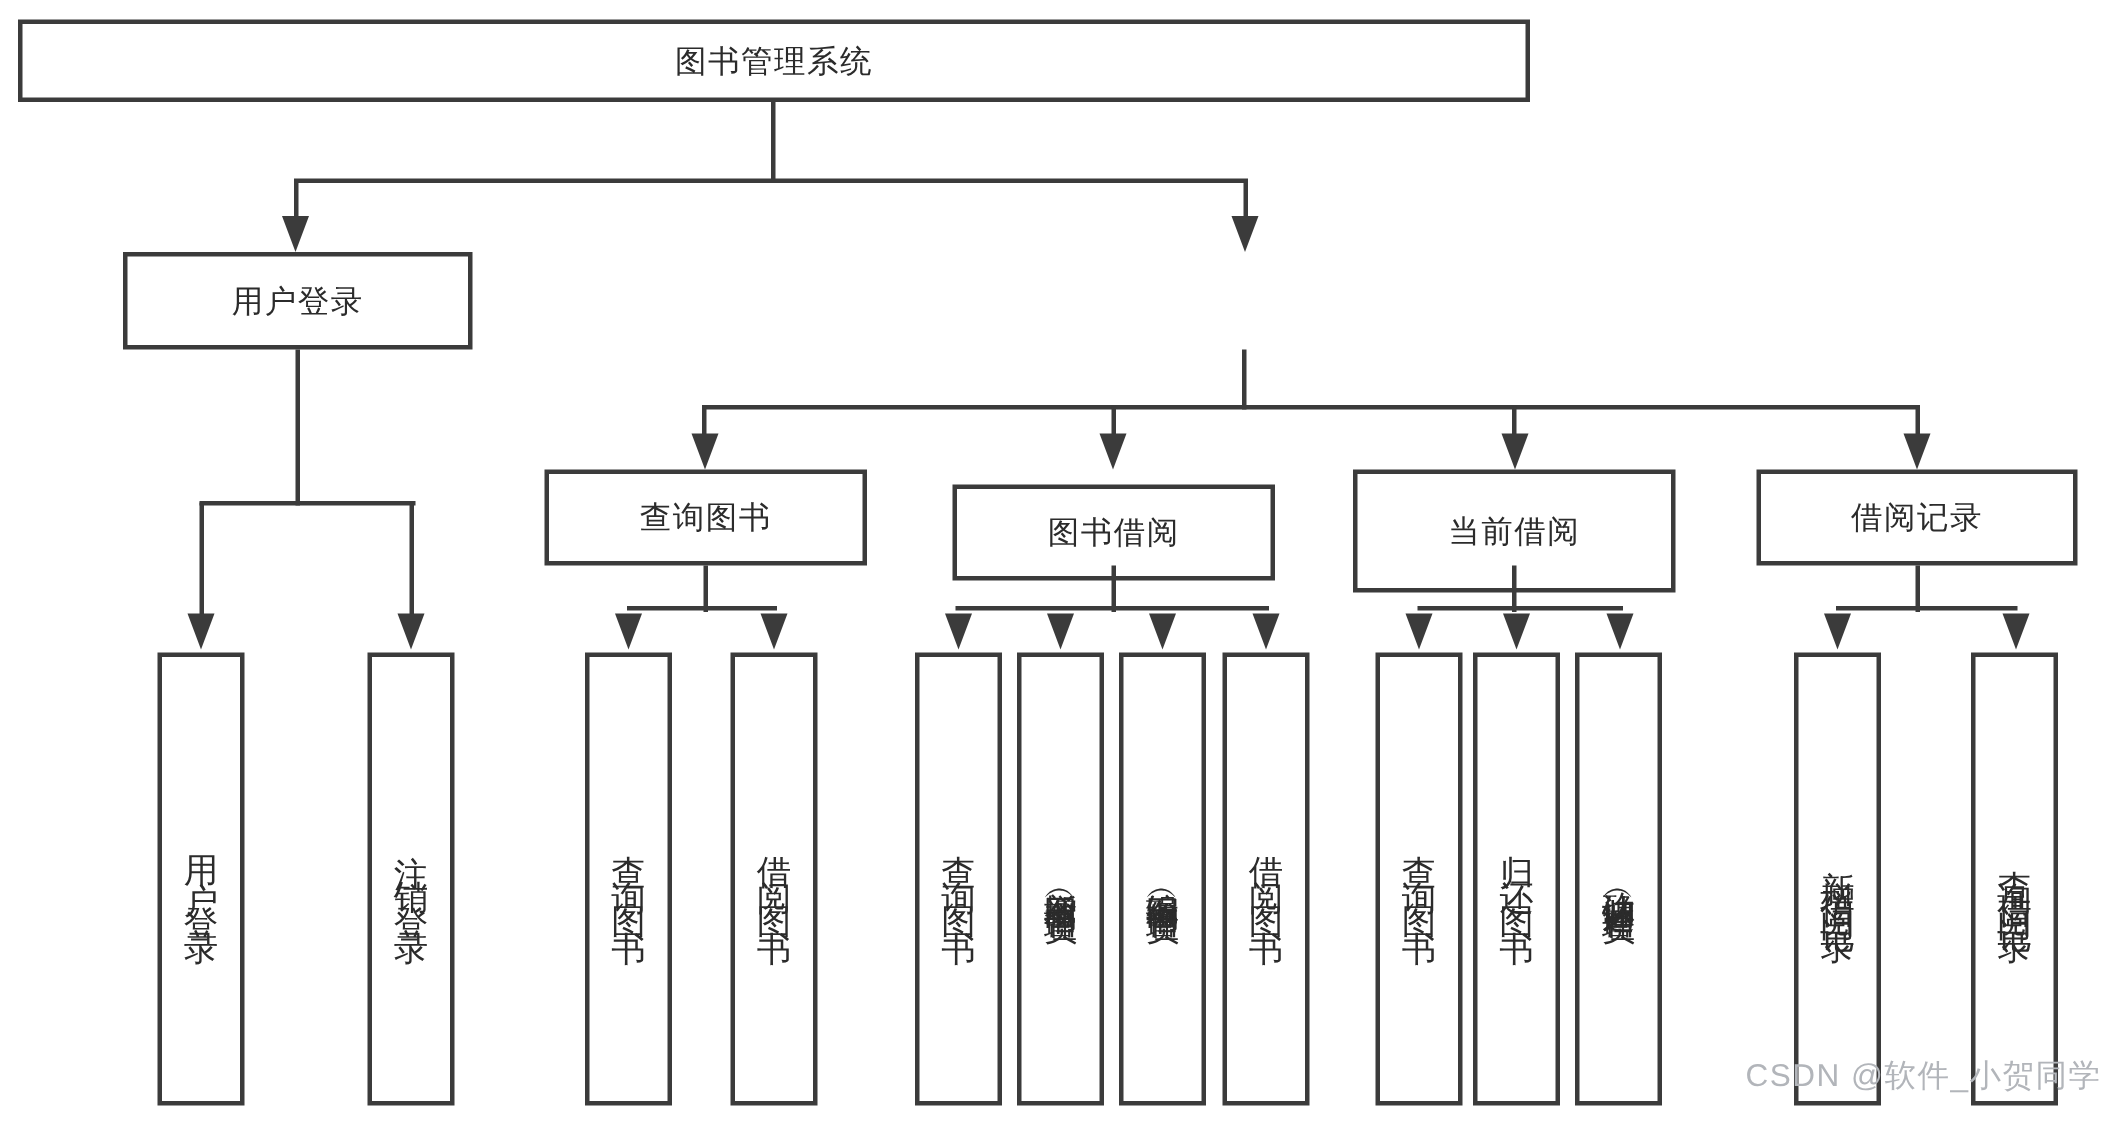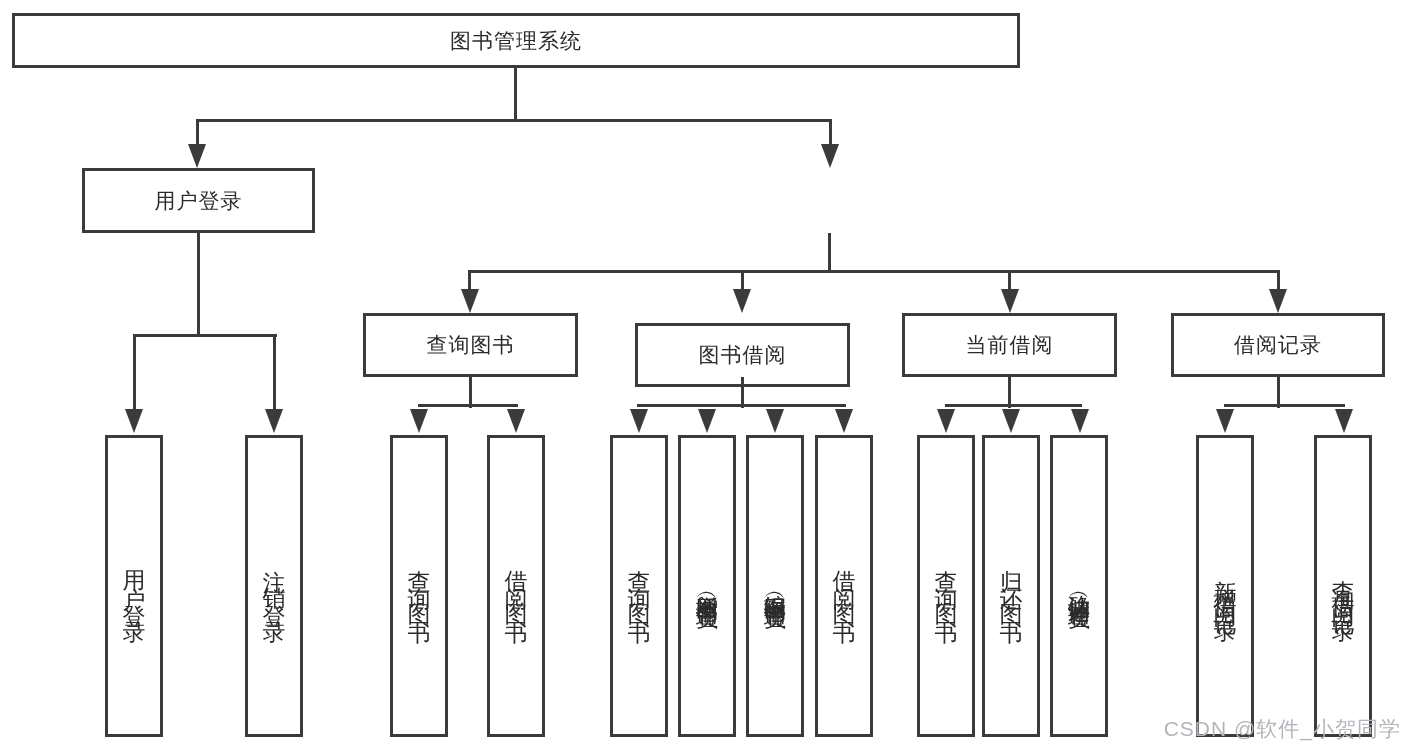--- a/index.html
+++ b/index.html
@@ -49,21 +49,21 @@
     width: 0;
     height: 0;
     border-left: 9px solid transparent;
     border-right: 9px solid transparent;
     border-top: 24px solid var(--line, #3b3b3b);
   }
   
   .watermark {
     position: absolute;
     right: 4px;
-    bottom: 4px;
+    bottom: 16px;
     font-size: 21px;
     color: var(--wm, #b2b5ba);
     z-index: 10;
     letter-spacing: 1px;
   }
 </style>
 </head>
 <body>
 
 <div id="canvas">
@@ -100,21 +100,21 @@
   <div class="ar" style="left:733px;  top:289px;"></div>
   <div class="ar" style="left:1001px; top:289px;"></div>
   <div class="ar" style="left:1269px; top:289px;"></div>
 
   <div class="box hbox" style="left:363px; top:313px; width:215px; height:64px;">
     <span>查询图书</span>
   </div>
   <div class="box hbox" style="left:635px; top:313px; width:215px; height:64px;margin-top:10px;">
     <span>图书借阅</span>
   </div>
-  <div class="box hbox" style="left:902px; top:313px; width:215px; height:64px;">
+  <div class="box hbox" style="left:902px; top:313px; width:215px; height:82px;">
     <span>当前借阅</span>
   </div>
   <div class="box hbox" style="left:1171px; top:313px; width:214px; height:64px;">
     <span>借阅记录</span>
   </div>
 
   <div class="ln" style="left:469px; top:377px; width:3px;   height:31px;"></div>
   <div class="ln" style="left:418px; top:404px; width:100px; height:3px;"></div>
   <div class="ar" style="left:410px; top:409px;"></div>
   <div class="ar" style="left:507px; top:409px;"></div>

